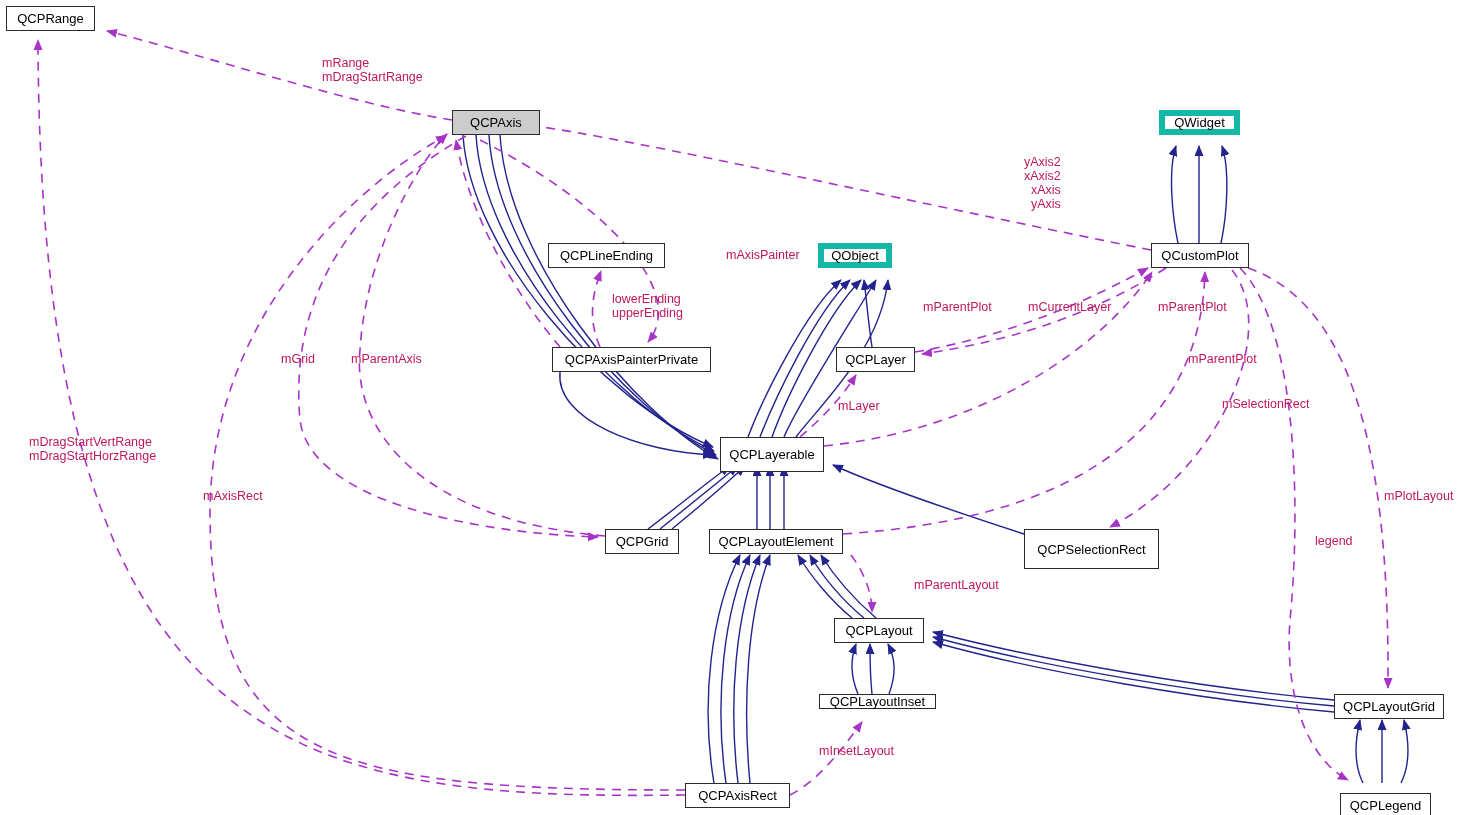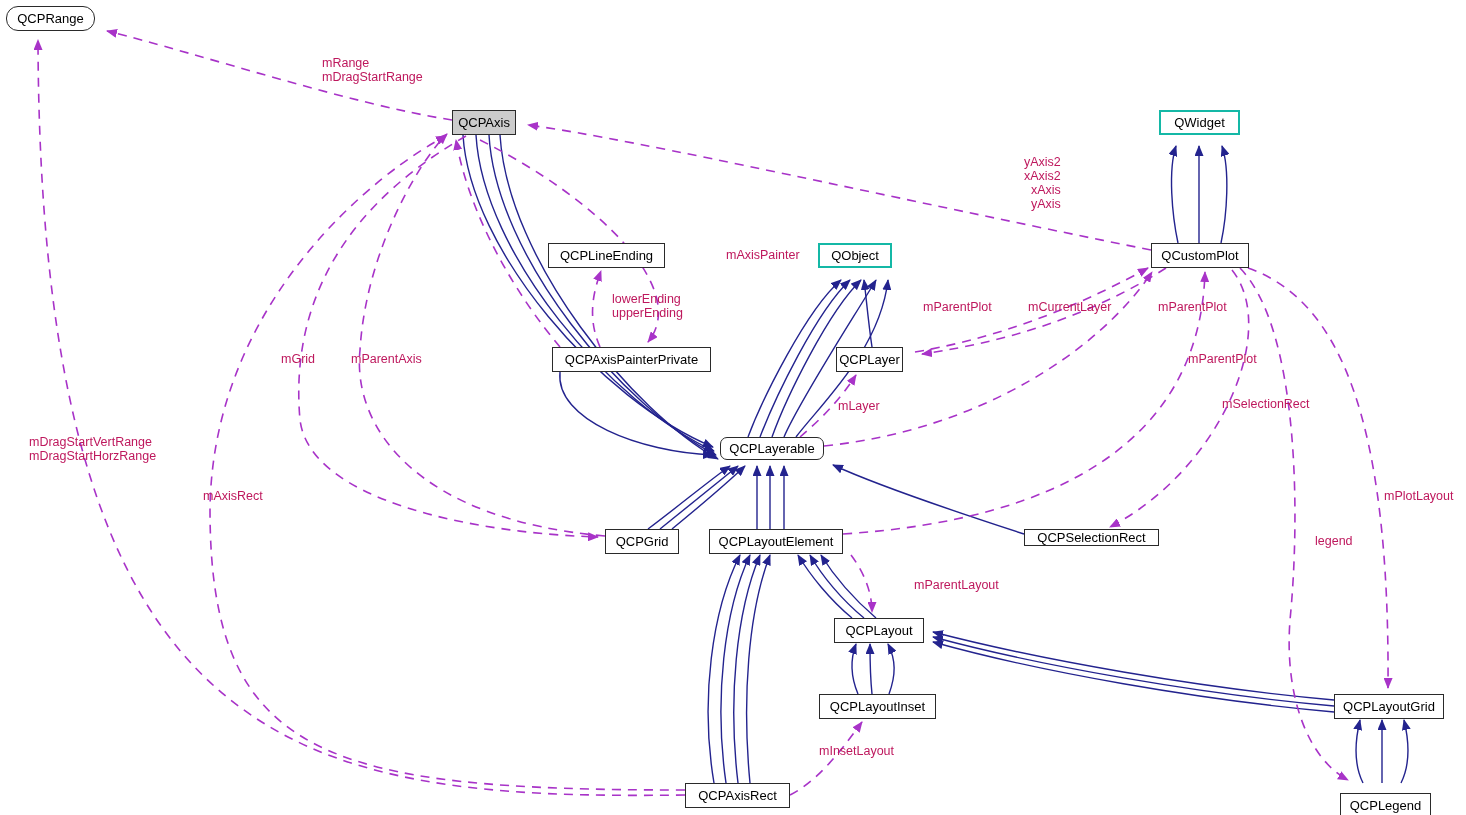--- a/index.html
+++ b/index.html
@@ -31,21 +31,21 @@
     font-size: 13px;
     line-height: 1;
     display: flex;
     align-items: center;
     justify-content: center;
     white-space: nowrap;
     padding: 0 7px;
     z-index: 5;
   }
   .node.external {
-    border: 2px solid #14b8a6;
+    border: 6px solid #14b8a6;
     background: #ffffff;
   }
   .node.current {
     background: #cccccc;
     border: 1px solid #2a2a2a;
   }
   .edge-label {
     position: absolute;
     font-size: 12.5px;
     color: #be185d;
@@ -158,25 +158,25 @@
       <path d="M600,347 C588,320 592,295 601,271"></path>
 
       <path d="M480,140 C600,200 690,290 648,342"></path>
 
       <path d="M851,555 C866,575 872,595 872,612"></path>
 
       <path d="M790,795 C820,780 845,745 862,722"></path>
     </g>
   </svg>
 
-  <div class="node current" style="left:452px; top:110px; width:64px; height:25px;text-align:right;">
+  <div class="node current" style="left:452px; top:110px; width:88px; height:25px;text-align:right;">
     <span>QCPAxis</span>
   </div>
 
-  <div class="node" style="left:6px; top:6px; width:89px; height:25px;border-radius:12px;">
+  <div class="node" style="left:6px; top:6px; width:89px; height:25px;">
     <span>QCPRange</span>
   </div>
 
   <div class="node external" style="left:1159px; top:110px; width:81px; height:25px;">
     <span>QWidget</span>
   </div>
 
   <div class="node" style="left:548px; top:243px; width:117px; height:25px;">
     <span>QCPLineEnding</span>
   </div>
@@ -186,45 +186,45 @@
   </div>
 
   <div class="node" style="left:1151px; top:243px; width:98px; height:25px;">
     <span>QCustomPlot</span>
   </div>
 
   <div class="node" style="left:552px; top:347px; width:159px; height:25px;">
     <span>QCPAxisPainterPrivate</span>
   </div>
 
-  <div class="node" style="left:836px; top:347px; width:67px; height:25px;">
+  <div class="node" style="left:836px; top:347px; width:79px; height:25px;">
     <span>QCPLayer</span>
   </div>
 
-  <div class="node" style="left:720px; top:437px; width:104px; height:23px;border-radius:7px;">
+  <div class="node" style="left:720px; top:437px; width:104px; height:35px;">
     <span>QCPLayerable</span>
   </div>
 
   <div class="node" style="left:605px; top:529px; width:74px; height:25px;">
     <span>QCPGrid</span>
   </div>
 
   <div class="node" style="left:709px; top:529px; width:134px; height:25px;">
     <span>QCPLayoutElement</span>
   </div>
 
-  <div class="node" style="left:1024px; top:529px; width:135px; height:17px;">
+  <div class="node" style="left:1024px; top:529px; width:135px; height:40px;">
     <span>QCPSelectionRect</span>
   </div>
 
   <div class="node" style="left:834px; top:618px; width:90px; height:25px;">
     <span>QCPLayout</span>
   </div>
 
-  <div class="node" style="left:819px; top:694px; width:117px; height:25px;">
+  <div class="node" style="left:819px; top:694px; width:117px; height:15px;">
     <span>QCPLayoutInset</span>
   </div>
 
   <div class="node" style="left:1334px; top:694px; width:110px; height:25px;">
     <span>QCPLayoutGrid</span>
   </div>
 
   <div class="node" style="left:685px; top:783px; width:105px; height:25px;">
     <span>QCPAxisRect</span>
   </div>

